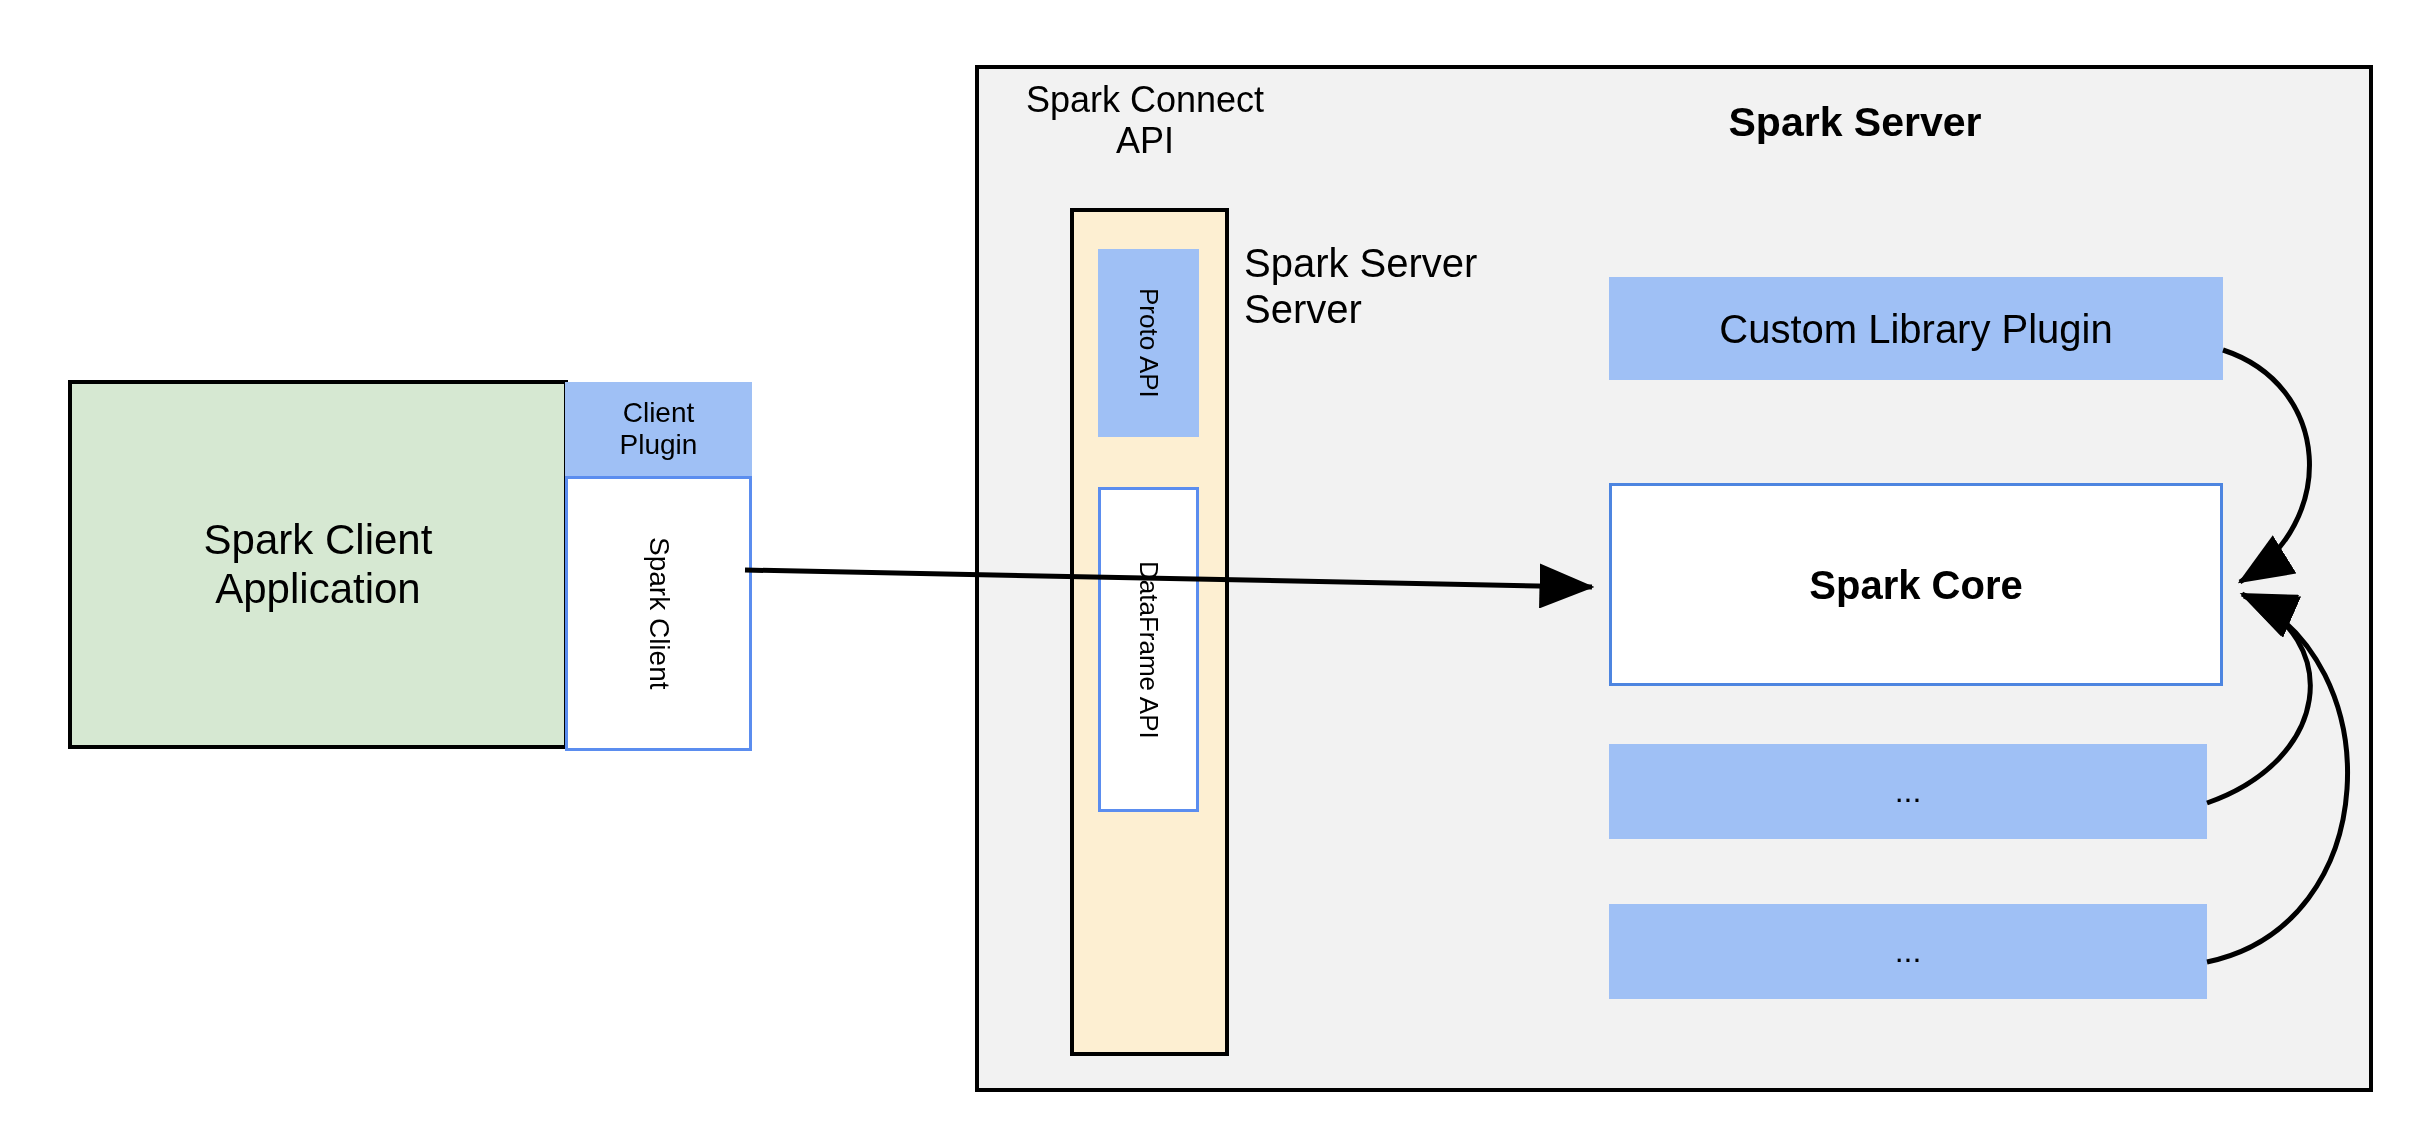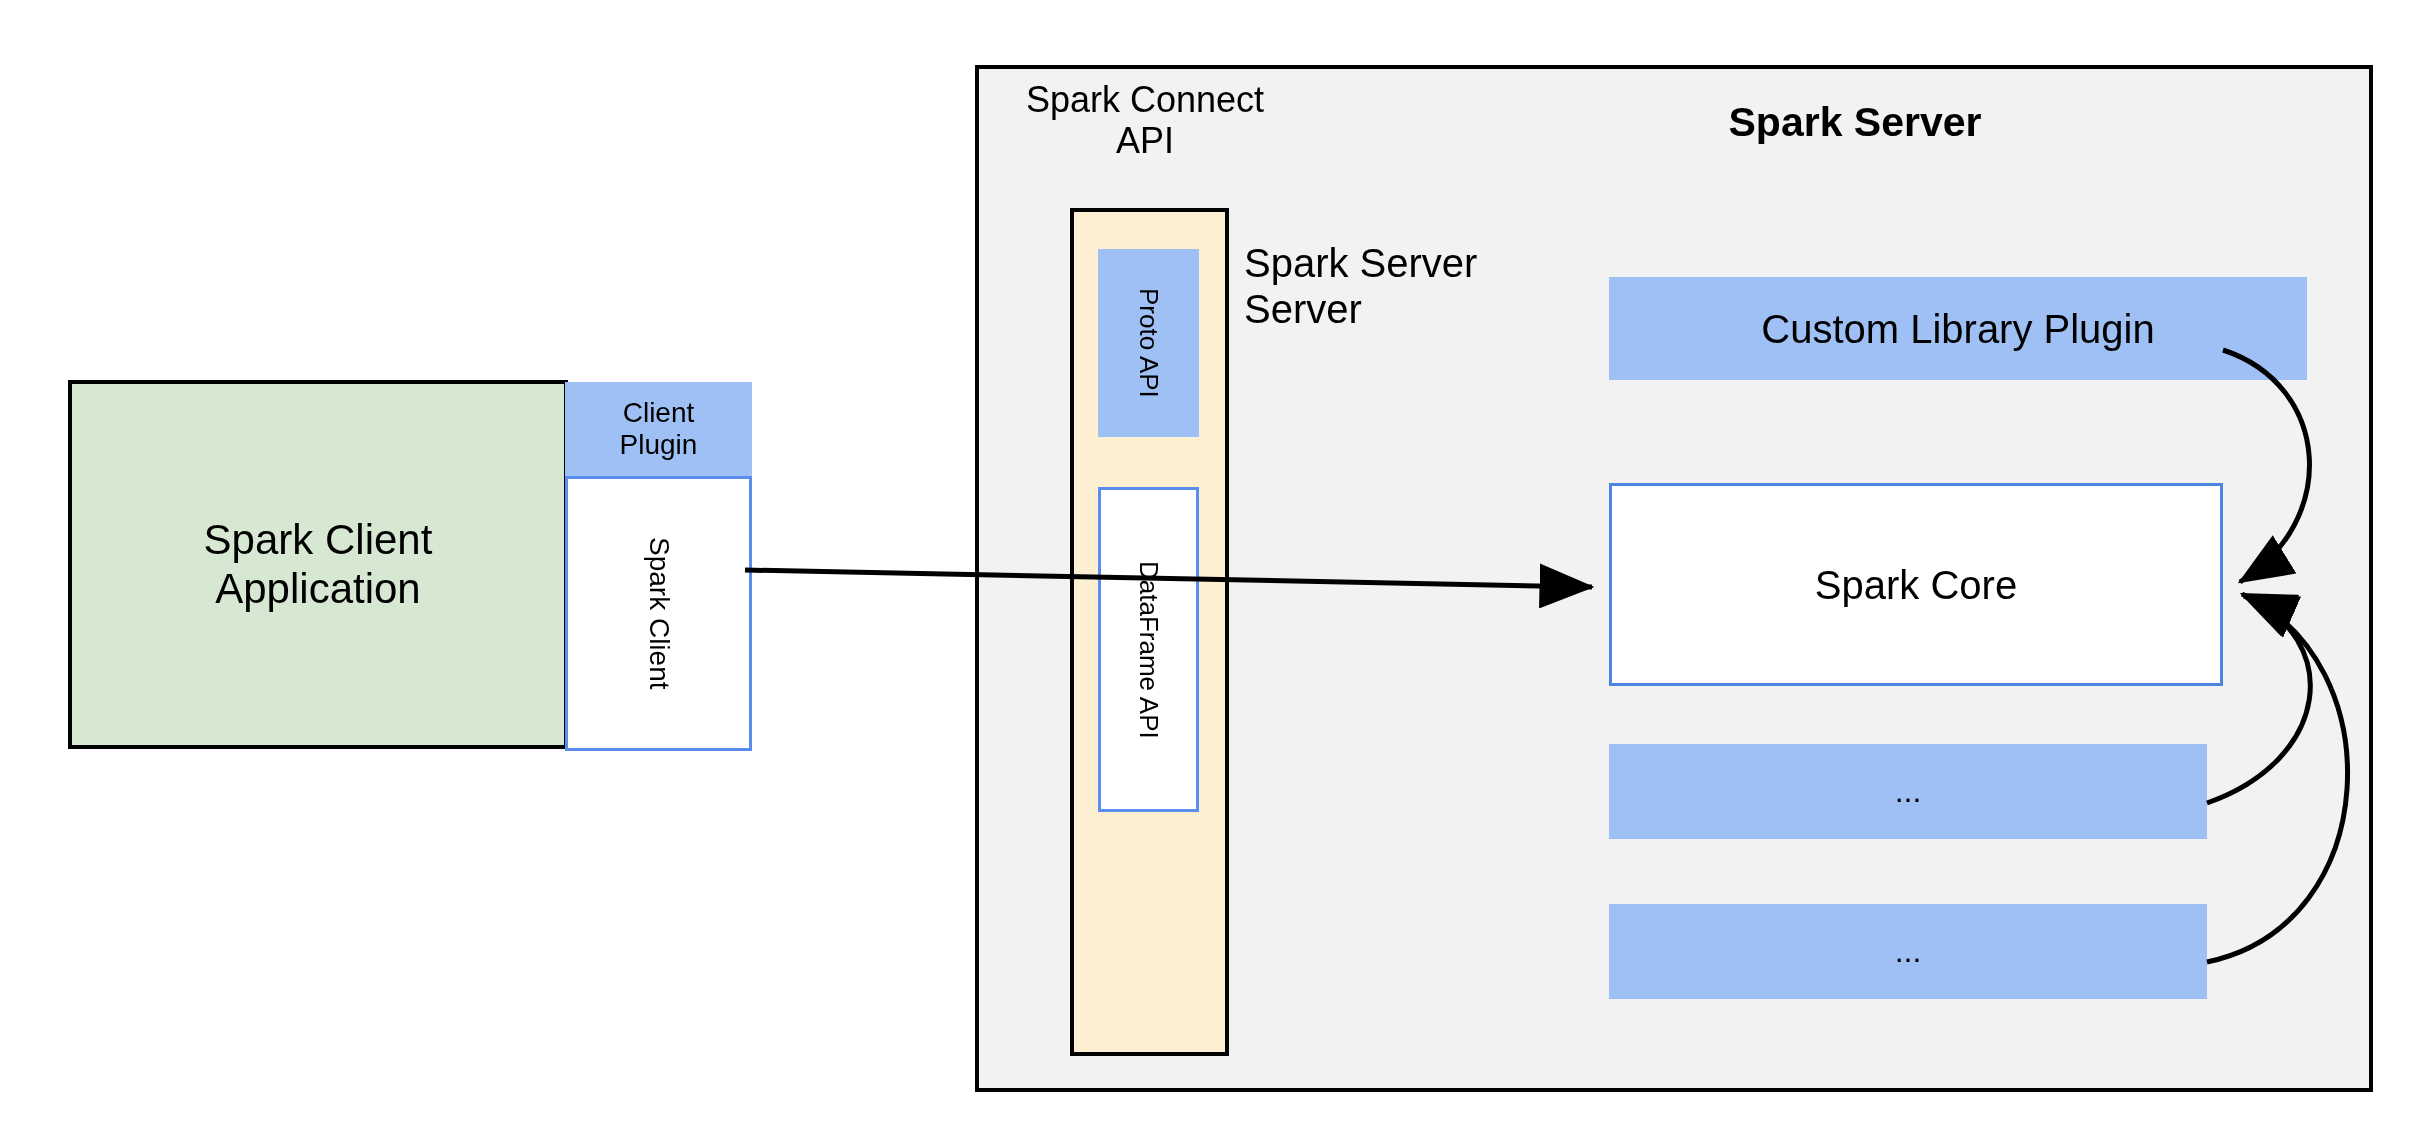--- a/index.html
+++ b/index.html
@@ -107,33 +107,34 @@
     writing-mode: vertical-rl;
     text-orientation: mixed;
     white-space: nowrap;
     font-size: 26px;
   }
 
   
   #custom-library-plugin {
     left: 1609px;
     top: 277px;
-    width: 698px;
+    width: 614px;
     height: 103px;
     background: #9FC0F5;
     font-size: 40px;
   }
   #spark-core-box {
     left: 1609px;
     top: 483px;
     width: 614px;
     height: 203px;
     background: #FFFFFF;
     border: 3px solid #4D85E0;
     font-size: 40px;
+    font-weight: bold;
   }
   #ellipsis-box-1 {
     left: 1609px;
     top: 744px;
     width: 598px;
     height: 95px;
     background: #9FC0F5;
     font-size: 32px;
   }
   #ellipsis-box-2 {

